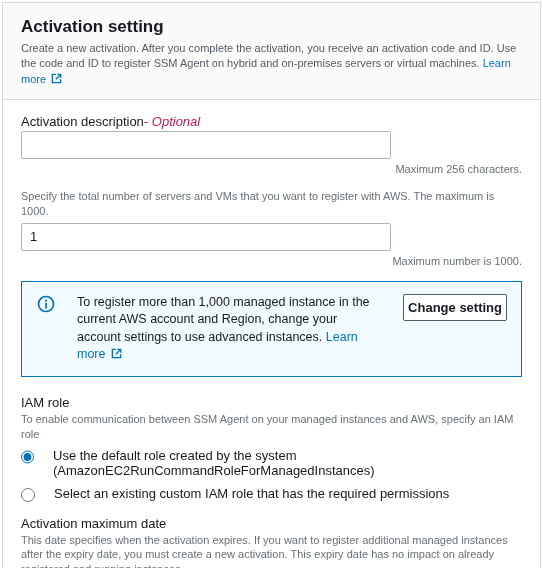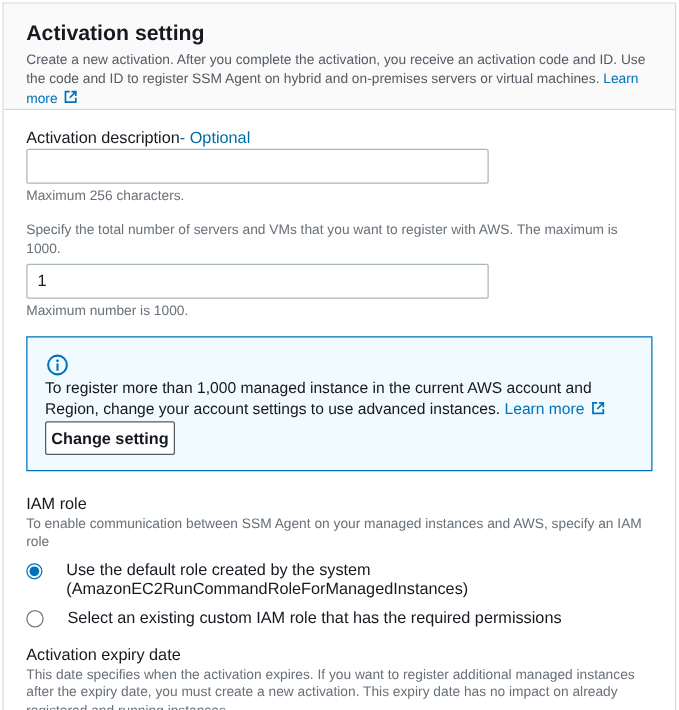--- a/index.html
+++ b/index.html
@@ -8,21 +8,21 @@
     font-size: 13px;
     color: #16191f;
     background: #fff;
     width: 543px;
   }
   .panel {
     border: 1px solid #d5dbdb;
     margin: 2px;
   }
   .panel-header {
-    padding: 14px 18px 0 18px;
+    padding: 14px 18px 12px 18px;
     border-bottom: 1px solid #d5dbdb;
     background: #fafafa;
   }
   .panel-header h2 {
     font-size: 17px;
     font-weight: 700;
     margin-bottom: 4px;
   }
   .panel-header p {
     font-size: 11px;
@@ -34,21 +34,22 @@
   }
   .field {
     margin-bottom: 14px;
   }
   .field-label {
     font-size: 13px;
     color: #16191f;
     margin-bottom: 2px;
   }
   .field-label .optional {
-    color: #0369a1;
+    font-style: italic;
+    color: #be185d;
   }
   .field-desc {
     font-size: 11px;
     color: #687078;
     line-height: 1.35;
     margin-bottom: 4px;
   }
   .field-input {
     width: 370px;
     max-width: 100%;
@@ -57,42 +58,42 @@
     border-radius: 2px;
     padding: 4px 8px;
     font-size: 13px;
     font-family: inherit;
     color: #16191f;
   }
   .field-hint {
     font-size: 11px;
     color: #687078;
     margin-top: 4px;
+    text-align: right;
   }
   a.link, .link {
     color: #0073bb;
     text-decoration: none;
     cursor: pointer;
   }
   .ext-icon {
     display: inline-block;
     vertical-align: -1px;
     margin-left: 2px;
   }
   .ext-icon svg { display: block; }
   .info-box {
     border: 1px solid #0073bb;
     background: #f1faff;
     border-radius: 0;
     padding: 12px 14px;
     display: flex;
     align-items: flex-start;
-    gap: 0;
+    gap: 21px;
     margin: 6px 0 18px 0;
-    flex-direction: column;
   }
   .info-icon svg { display:block; }
   .info-text {
     flex: 1;
     font-size: 12.5px;
     color: #16191f;
     line-height: 1.4;
   }
   .btn {
     display: inline-block;
@@ -186,19 +187,19 @@
           <span>Use the default role created by the system (AmazonEC2RunCommandRoleForManagedInstances)</span>
         </label>
         <label class="radio-row">
           <input type="radio" name="iam" style="">
           <span>Select an existing custom IAM role that has the required permissions</span>
         </label>
       </div>
     </div>
 
     <div class="field">
-      <div class="field-label">Activation expiry date</div>
+      <div class="field-label">Activation maximum date</div>
       <div class="field-desc">This date specifies when the activation expires. If you want to register additional managed instances after the expiry date, you must create a new activation. This expiry date has no impact on already registered and running instances.</div>
 
     </div>
 
   </div>
 </div>
 
 </body></html>

